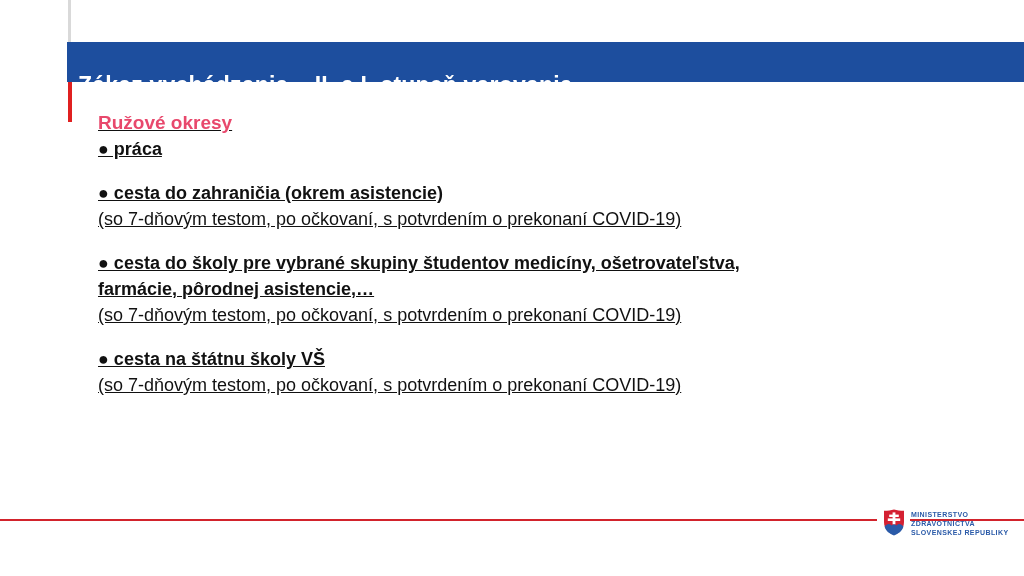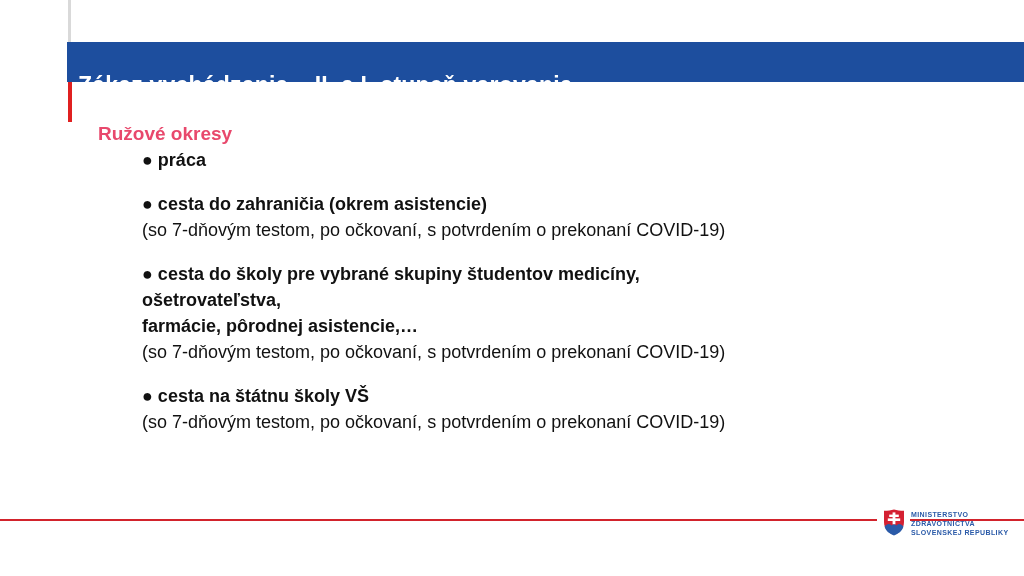--- a/index.html
+++ b/index.html
@@ -19,24 +19,24 @@
   .titlebar h1 {
     color:#ffffff; font-size:23px; font-weight:bold; letter-spacing:0.2px;
     white-space:nowrap;
     margin-top:47px;
   }
 
   
   .accent-red { position:absolute; left:68px; top:82px; width:4px; height:40px; background:#e02020; }
 
   
-  .content { position:absolute; left:98px; top:121px; width:660px; font-size:18px; line-height:26px; }
+  .content { position:absolute; left:98px; top:110px; width:660px; font-size:18px; line-height:26px;text-decoration:underline; }
   .section-heading { color:#e8486c; font-size:19px; line-height:26px; font-weight:bold; }
   .section-sub { margin-bottom:22px; }
-  .bullet { margin-bottom:18px;margin-left:44px; }
+  .bullet { margin-bottom:18px; }
   .bullet .b { font-weight:bold; }
 
   
   .bottom-line { position:absolute; left:0; top:519px; width:1024px; height:2px; background:#d2232c; }
 
   
   .logo-shield-box {
     position:absolute; left:877px; top:505px; width:33px; height:34px;
     background:#ffffff; display:flex; align-items:center; justify-content:center; z-index:2;
   }

